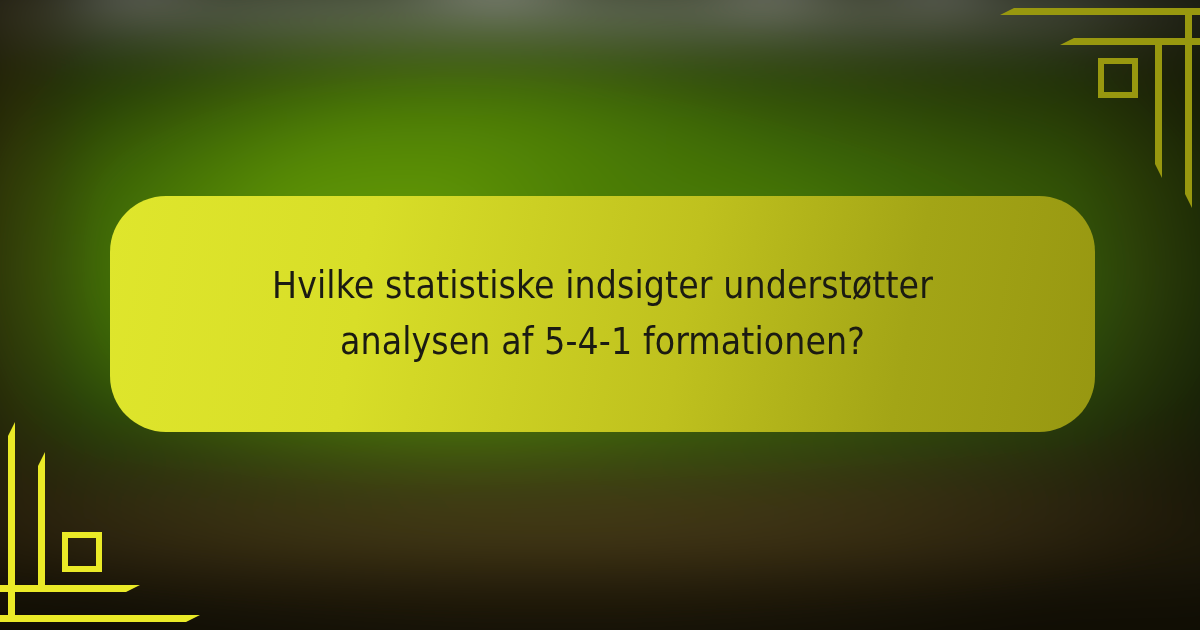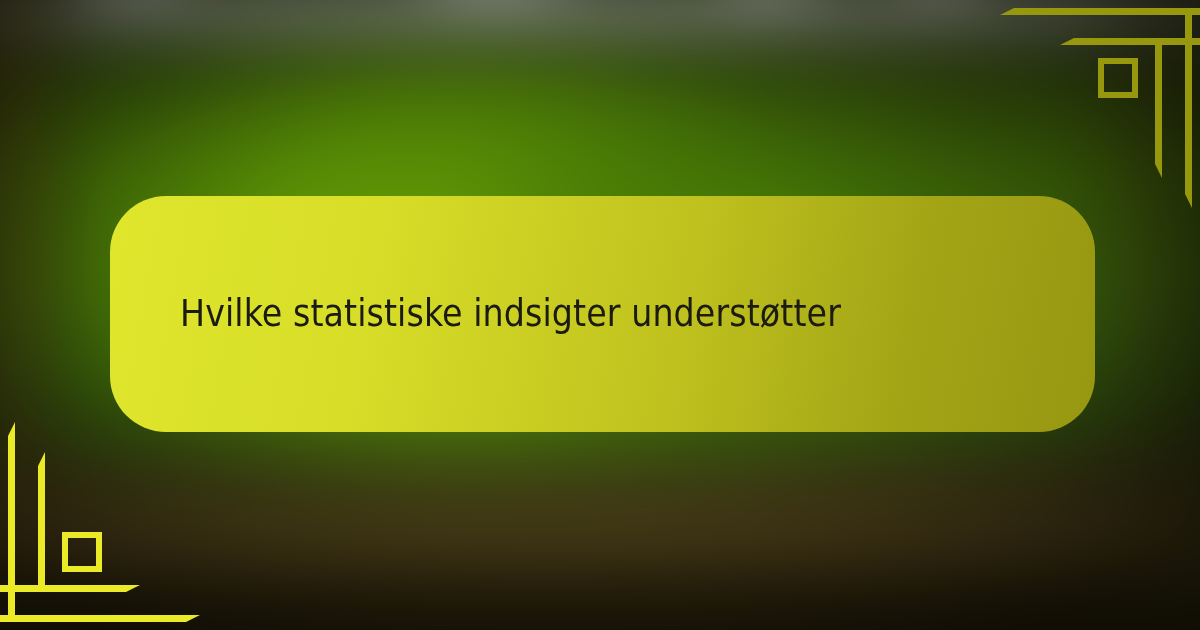--- a/index.html
+++ b/index.html
@@ -101,21 +101,21 @@
   #card {
     position: absolute;
     left: 110px;
     top: 196px;
     width: 985px;
     height: 236px;
     border-radius: 56px;
     background: linear-gradient(100deg, #dfe62c 0%, #d8de28 26%, #bfc11e 58%, #a3a516 80%, #979711 100%);
     display: flex;
     flex-direction: column;
-    align-items: flex-start;
+    align-items: center;
     justify-content: center;
     box-sizing: border-box;
     padding: 0 70px;
   }
   #card-text {
     font-family: "DejaVu Sans Condensed", "Liberation Sans Narrow", "Liberation Sans", sans-serif;
     font-size: 37px;
     line-height: 1.52;
     color: #1b1b12;
     text-align: center;
@@ -191,16 +191,17 @@
     <div class="piece chamfer-t" style="bottom:8px; left:8px; width:7px; height:200px;"></div>
 
     <div class="piece chamfer-t" style="bottom:38px; left:38px; width:7px; height:140px;"></div>
 
     <div class="sq" style="bottom:58px; left:62px;"></div>
   </div>
 
   <div id="card">
     <div id="card-text">
       <span>Hvilke statistiske indsigter understøtter</span><br>
+      <span>analysen af 5-4-1 formationen?</span>
     </div>
   </div>
 
 </div>
 
 </body></html>

